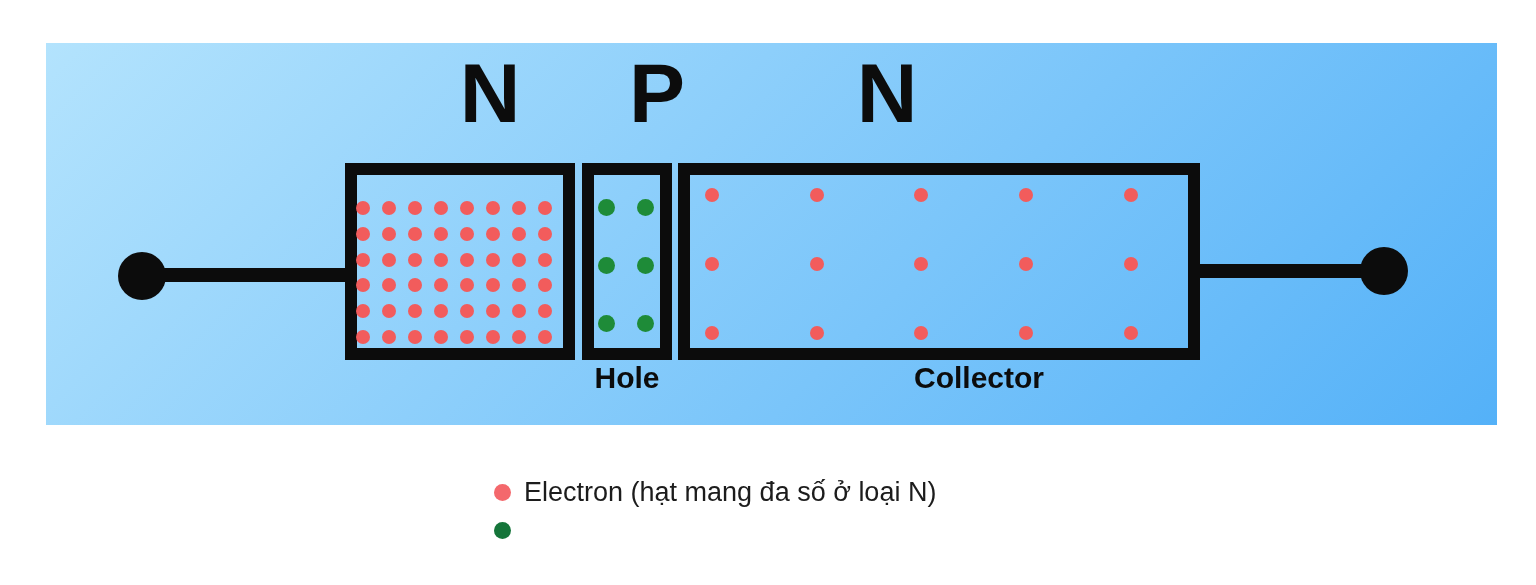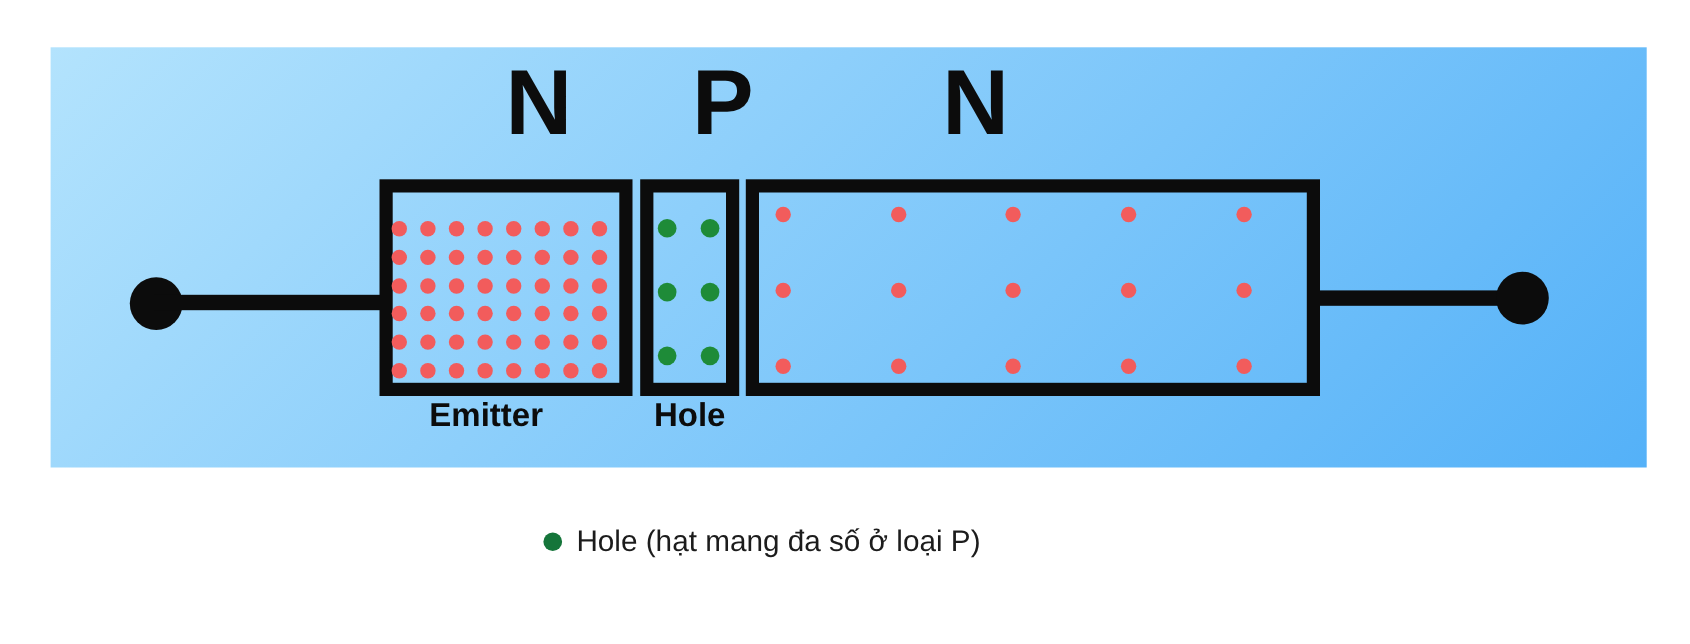--- a/index.html
+++ b/index.html
@@ -186,25 +186,28 @@
         <span class="dot" style="height: 14px; width: 14px; background: rgb(242, 92, 92);"></span>
         <span class="dot" style="height: 14px; width: 14px; background: rgb(242, 92, 92);"></span>
         <span class="dot" style="height: 14px; width: 14px; background: rgb(242, 92, 92);"></span>
         <span class="dot" style="height: 14px; width: 14px; background: rgb(242, 92, 92);"></span>
         <span class="dot" style="height: 14px; width: 14px; background: rgb(242, 92, 92);"></span>
         <span class="dot" style="height: 14px; width: 14px; background: rgb(242, 92, 92);"></span>
         <span class="dot" style="height: 14px; width: 14px; background: rgb(242, 92, 92);"></span>
         <span class="dot" style="height: 14px; width: 14px; background: rgb(242, 92, 92);"></span>
       </div>
 
-    <div class="region-label" id="lbl-emitter">Emitter</div>
     <div class="region-label" id="lbl-base">Hole</div>
+    <div class="region-label" id="lbl-collector">Collector</div>
 
   </div>
 
   <div class="legend">
     <div class="legend-row">
+      <span class="legend-dot" style="background: rgb(244, 104, 108);"></span>
+      <span class="legend-label">Electron (hạt mang đa số ở loại N)</span>
+    </div>
+    <div class="legend-row">
       <span class="legend-dot" style="background: rgb(21, 117, 58);"></span>
-      <span class="legend-label">Hole (hạt mang đa số ở loại P)</span>
     </div>
   </div>
 
 </div>
 
 </body></html>

